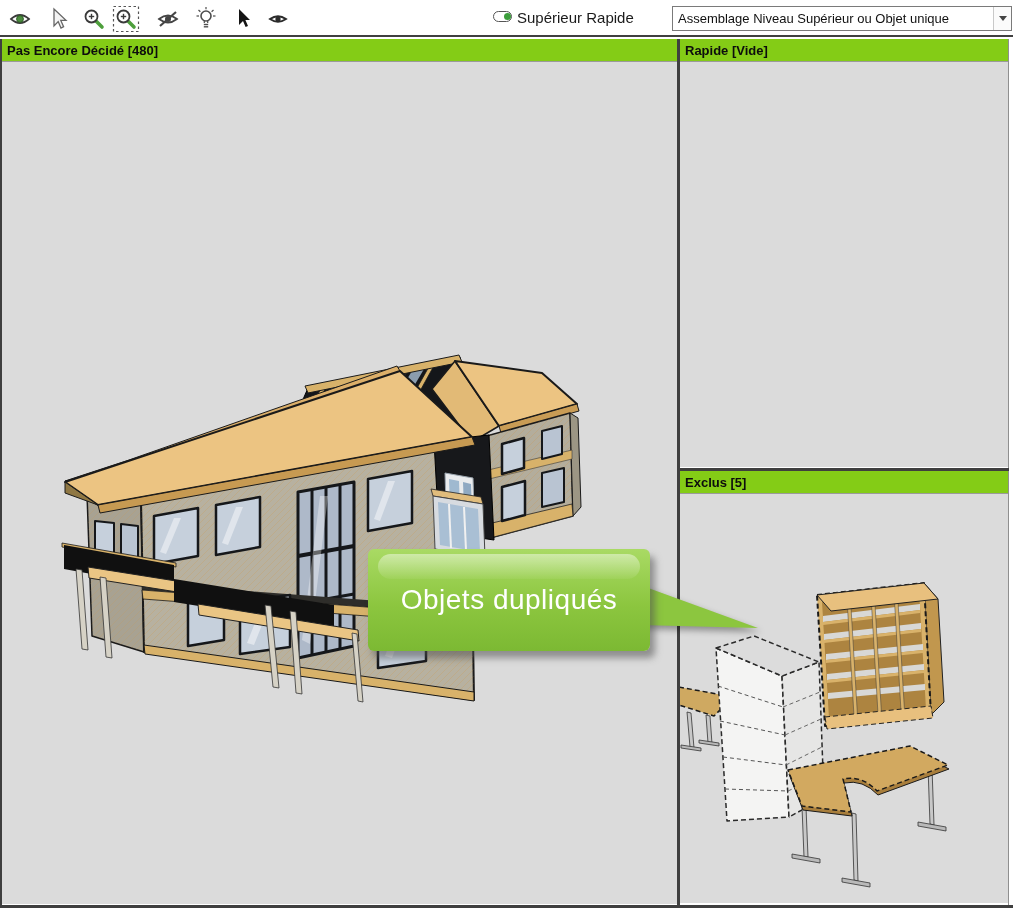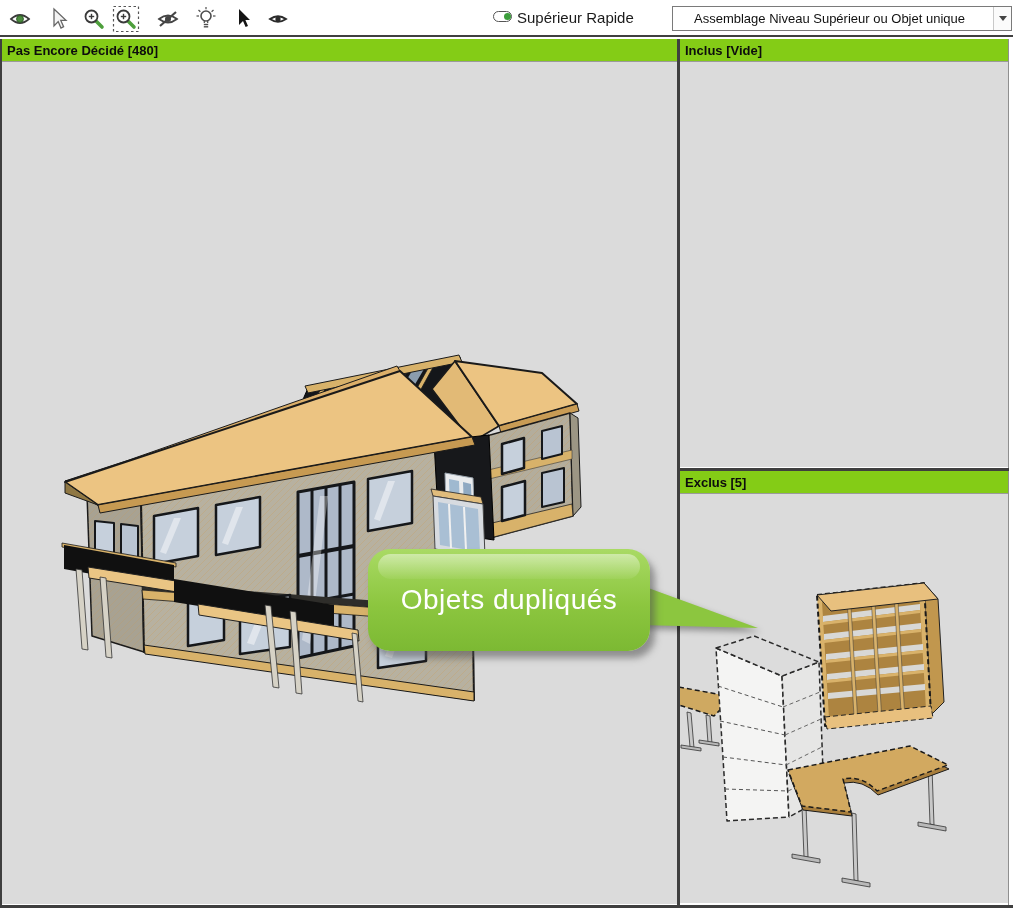--- a/index.html
+++ b/index.html
@@ -5,37 +5,37 @@
   * { margin:0; padding:0; box-sizing:border-box; }
   html,body { width:1013px; height:910px; background:#fff; font-family:"Liberation Sans",sans-serif; overflow:hidden; }
   .abs { position:absolute; }
   
   #toolbar { left:0; top:0; width:1013px; height:37px; background:#fff; border-bottom:2px solid #3f3f3f; z-index:10; }
   .tool-btn { position:absolute; top:5px; width:28px; height:28px; display:flex; align-items:center; justify-content:center; cursor:pointer; }
   #quick-sel-toggle { position:absolute; left:493px; top:11px; width:19px; height:11px; border:1.5px solid #555; border-radius:6px; background:#fff; }
   #quick-sel-toggle .knob { position:absolute; right:0.5px; top:0.5px; width:7px; height:7px; border-radius:50%; background:#3c9e3c; }
   #quick-sel-label { position:absolute; left:517px; top:9px; font-size:15px; color:#1a1a1a; }
   #scope-dropdown { position:absolute; left:672px; top:6px; width:340px; height:25px; border:1px solid #7a7a7a; background:#fff; font-size:13px; color:#111; display:flex; align-items:center; }
-  #scope-dropdown .val { padding-left:5px; flex:1; white-space:nowrap; overflow:hidden;margin-left:16px; }
+  #scope-dropdown .val { padding-left:5px; flex:1; white-space:nowrap; overflow:hidden; }
   #scope-dropdown .arrow-btn { width:18px; height:100%; border-left:1px solid #c9c9c9; background:#fbfbfb; display:flex; align-items:center; justify-content:center; }
   #scope-dropdown .arrow-btn i { width:0; height:0; border-left:4px solid transparent; border-right:4px solid transparent; border-top:5px solid #444; }
   
   .panel-header { height:23px; background:#84cc16; border-bottom:1px solid #9a9a9a; font-size:13px; font-weight:bold; color:#0d0d0d; padding:4px 0 0 5px; }
   .canvas { background:#dbdbdb; position:relative; overflow:hidden; }
   #panel-left  { left:0; top:39; width:677px; height:866px; border-left:2px solid #3f3f3f; }
   #panel-left  { top:39px; }
   #vdivider { left:677px; top:39px; width:3px; height:866px; background:#3f3f3f; }
   #panel-inclus { left:680px; top:39px; width:329px; height:429px; border-right:1px solid #8f8f8f; }
   #hdivider { left:677px; top:468px; width:332px; height:3px; background:#3f3f3f; }
   #panel-exclus { left:680px; top:471px; width:329px; height:434px; border-right:1px solid #8f8f8f; }
   #bottom-border { left:0; top:905px; width:1013px; height:3px; background:#3f3f3f; }
   
   #callout-layer { left:0; top:0; width:1013px; height:910px; pointer-events:none; z-index:40; }
   #callout-tail { filter:drop-shadow(3px 4px 3px rgba(0,0,0,.35)); }
-  #callout-bubble { left:368px; top:549px; width:282px; height:102px; border-radius:22px;
+  #callout-bubble { left:368px; top:549px; width:282px; height:102px; border-radius:6px;
      background:linear-gradient(180deg,#a9da64 0%, #8cc63f 55%, #7cb933 100%);
      box-shadow:5px 7px 7px rgba(80,80,80,.55);
      display:flex; align-items:center; justify-content:center; z-index:41; pointer-events:none; }
   #callout-bubble:before { content:""; position:absolute; left:10px; right:10px; top:5px; height:25px; border-radius:13px;
      background:linear-gradient(180deg,rgba(255,255,255,.45),rgba(255,255,255,.05)); }
   #callout-text { font-size:28px; color:#fff; letter-spacing:0.5px; }
   svg { display:block; }
 </style>
 </head>
 <body>
@@ -219,21 +219,21 @@
         </g>
       </g>
     </svg>
   </div>
 </div>
 
 <div id="vdivider" class="abs"></div>
 
 <div id="panel-inclus" class="abs">
   <div class="panel-header">
-    <span>Inclus [Vide]</span>
+    <span>Rapide [Vide]</span>
   </div>
   <div class="canvas" style="width:328px;height:405px"></div>
 </div>
 
 <div id="hdivider" class="abs"></div>
 
 <div id="panel-exclus" class="abs">
   <div class="panel-header">
     <span>Exclus [5]</span>
   </div>

